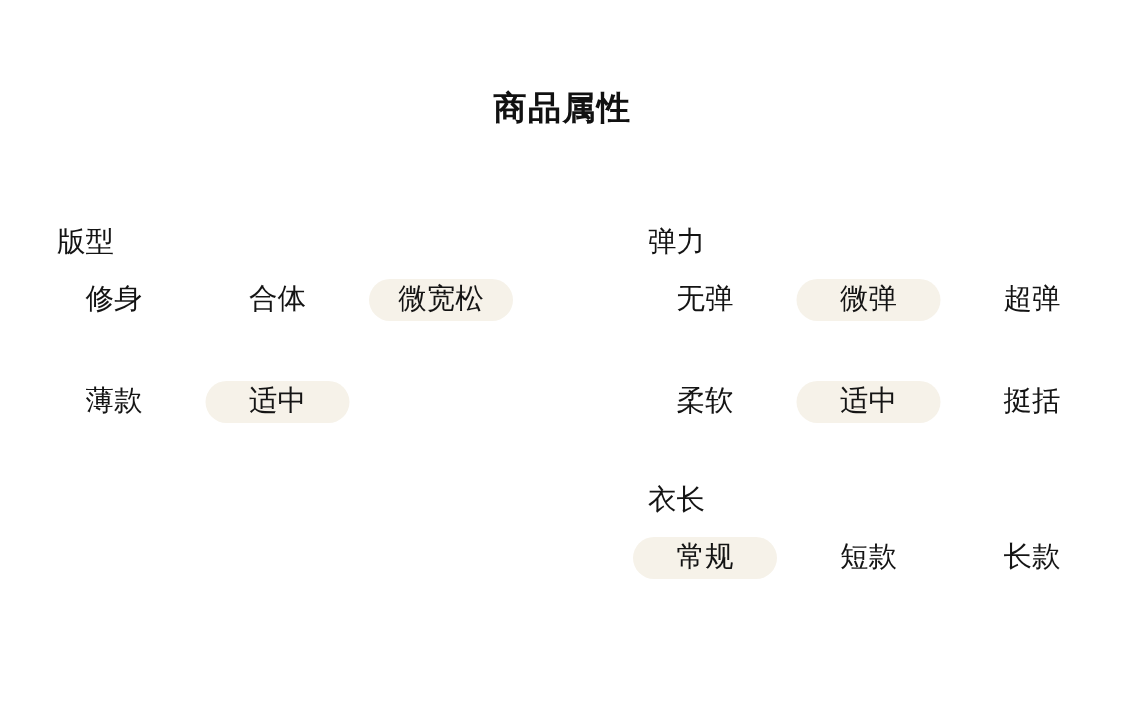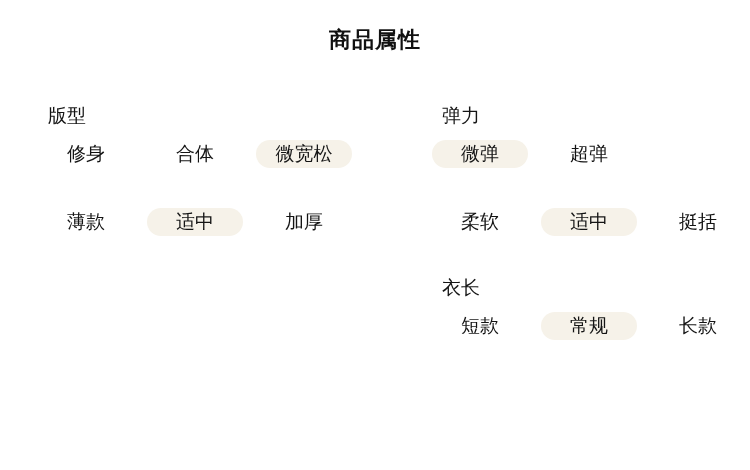--- a/index.html
+++ b/index.html
@@ -8,32 +8,32 @@
     width: 750px;
     height: 470px;
     background: var(--page-bg, #ffffff);
     overflow: hidden;
     font-family: "Liberation Sans", sans-serif;
     color: var(--text-color, #141414);
     -webkit-font-smoothing: antialiased;
   }
   .title {
     margin: 0;
-    padding-top: 26px;
+    padding-top: 58px;
     text-align: center;
     font-size: 22px;
     line-height: 28px;
     font-weight: 700;
     letter-spacing: 1px;
     color: #111111;
   }
   .columns {
     display: flex;
-    margin-top: 50px;
-    padding-left: 48px;
+    margin-top: 64px;
+    padding-left: 38px;
   }
   .col { width: 305px; }
   .col + .col { margin-left: 89px; }
   .group { margin-bottom: 40px; }
   .group-label {
     font-size: 19px;
     line-height: 23px;
     margin-bottom: 13px;
     font-weight: 400;
   }
@@ -70,50 +70,50 @@
           <div class="opt">修身</div>
           <div class="opt">合体</div>
           <div class="opt selected">微宽松</div>
         </div>
       </div>
 
       <div class="group">
         <div class="options">
           <div class="opt">薄款</div>
           <div class="opt selected">适中</div>
-          <div class="opt">加厚</div>
         </div>
       </div>
 
 
     </div>
 
     <div class="col">
 
       <div class="group">
         <div class="group-label">弹力</div>
         <div class="options">
+          <div class="opt">无弹</div>
           <div class="opt selected">微弹</div>
           <div class="opt">超弹</div>
         </div>
       </div>
 
       <div class="group">
         <div class="options">
           <div class="opt">柔软</div>
           <div class="opt selected">适中</div>
           <div class="opt">挺括</div>
         </div>
       </div>
 
       <div class="group">
         <div class="group-label">衣长</div>
         <div class="options">
+          <div class="opt selected">常规</div>
           <div class="opt">短款</div>
-          <div class="opt selected">常规</div>
           <div class="opt">长款</div>
         </div>
       </div>
 
     </div>
 
   </div>
 </div>
 
 </body></html>

